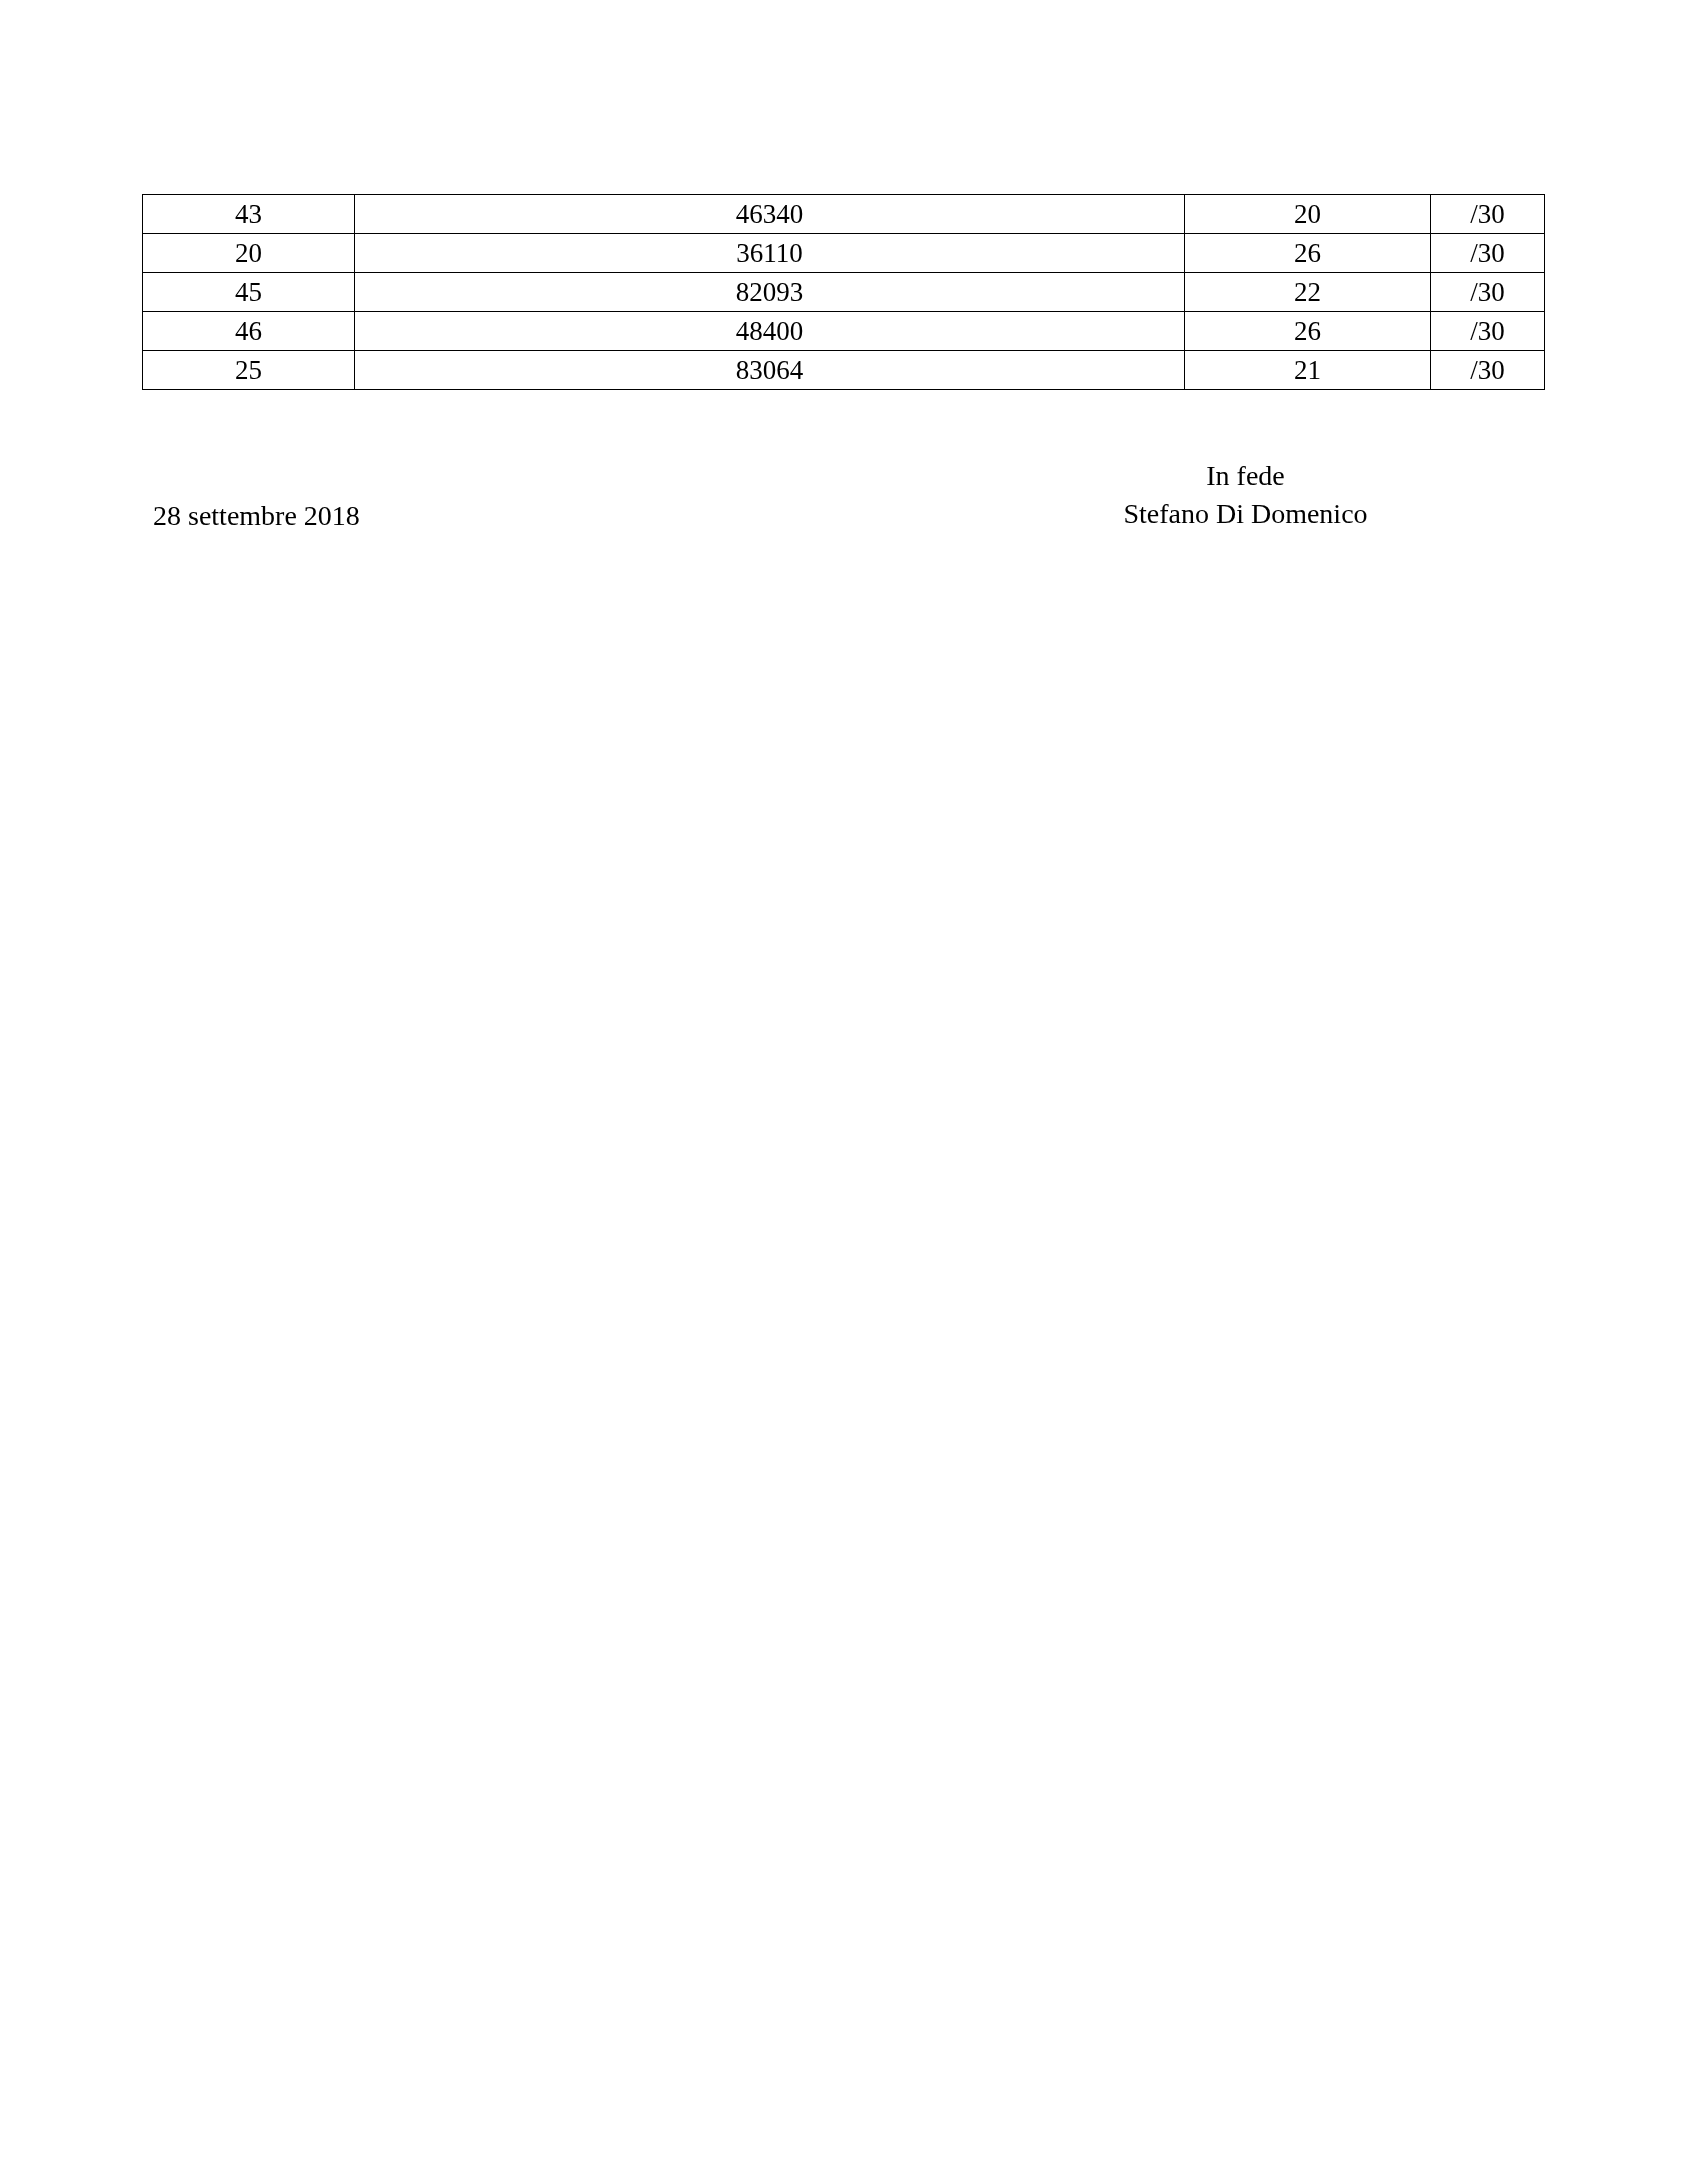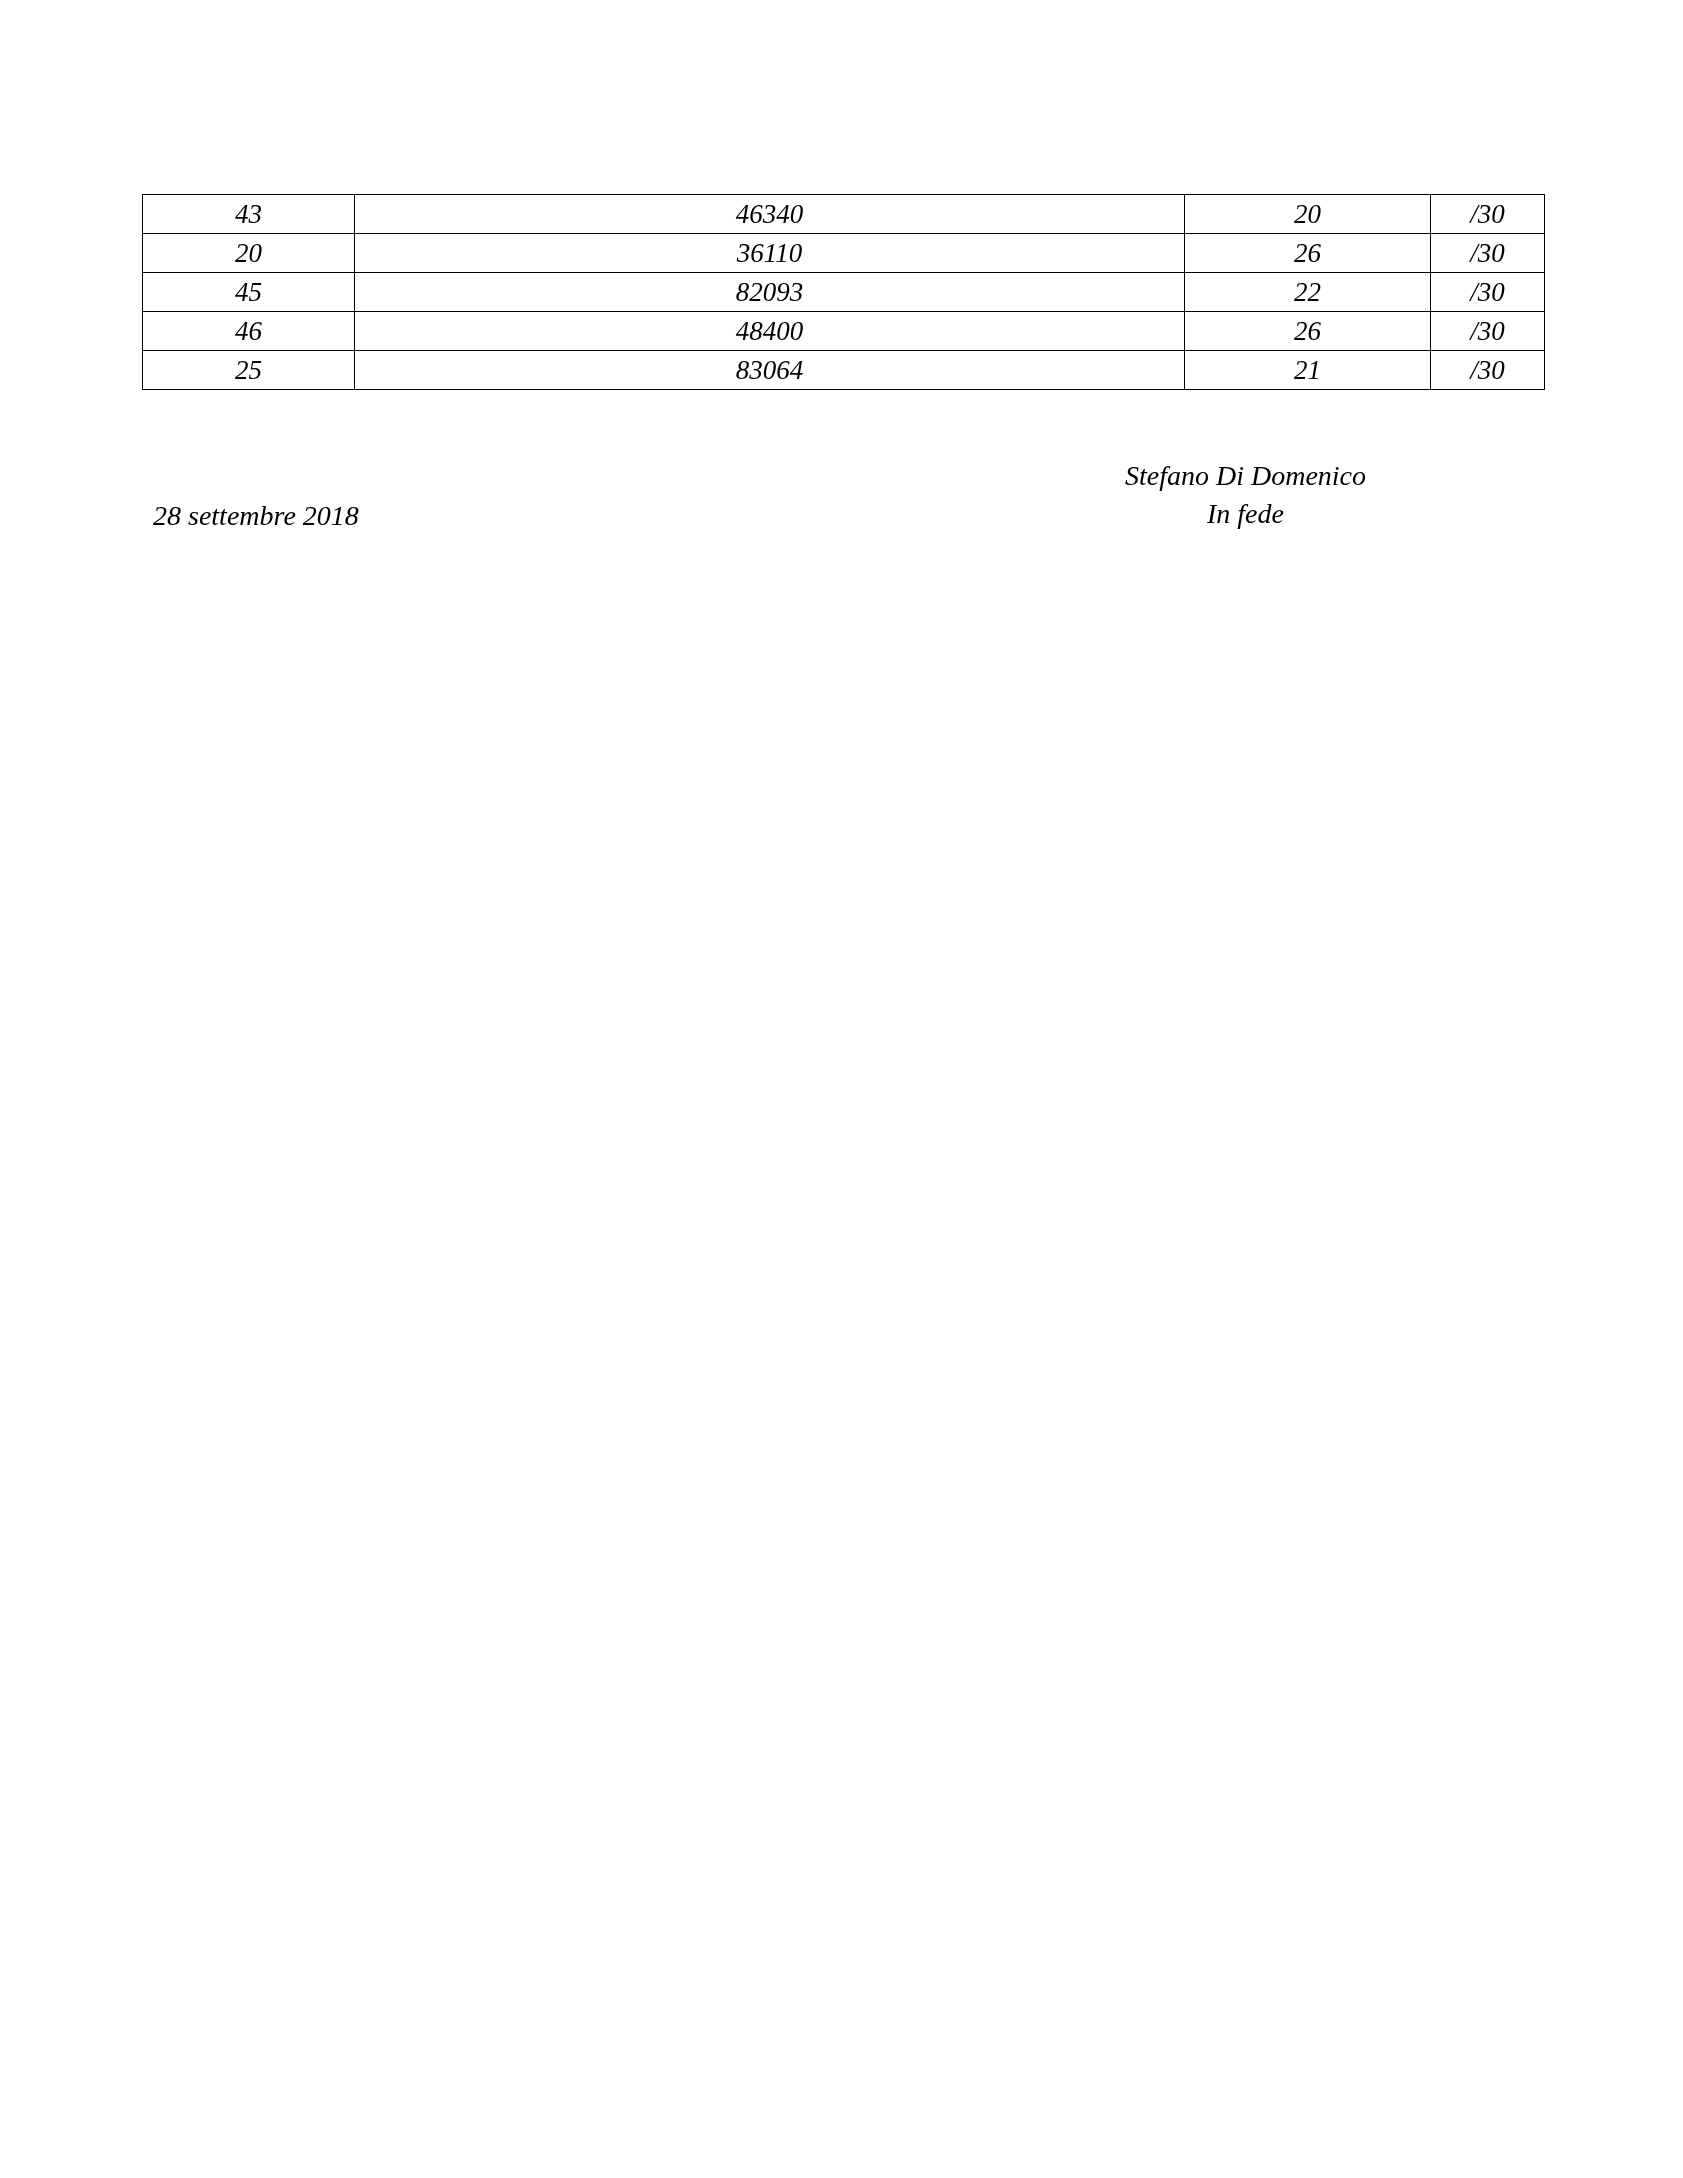--- a/index.html
+++ b/index.html
@@ -13,21 +13,20 @@
     position: relative;
     font-family: "Liberation Serif", "DejaVu Serif", serif;
     color: #000000;
     overflow: hidden;
   }
 
   .page {
     position: absolute;
     inset: 0;
     background: #ffffff;
-    font-style: italic;
   }
 
   
   .results-table {
     position: absolute;
     left: 142px;
     top: 194px;
     width: 1401px;
     border-collapse: collapse;
     table-layout: fixed;
@@ -121,19 +120,19 @@
         <td>21</td>
         <td>/30</td>
       </tr>
     </tbody>
   </table>
 
   <div class="footer">
     <div class="doc-date">28 settembre 2018</div>
 
     <div class="signature-block">
+      <div class="sig-line">In fede</div>
       <div class="sig-line">Stefano Di Domenico</div>
-      <div class="sig-line">In fede</div>
     </div>
   </div>
 
 </div>
 
 
 </body></html>

